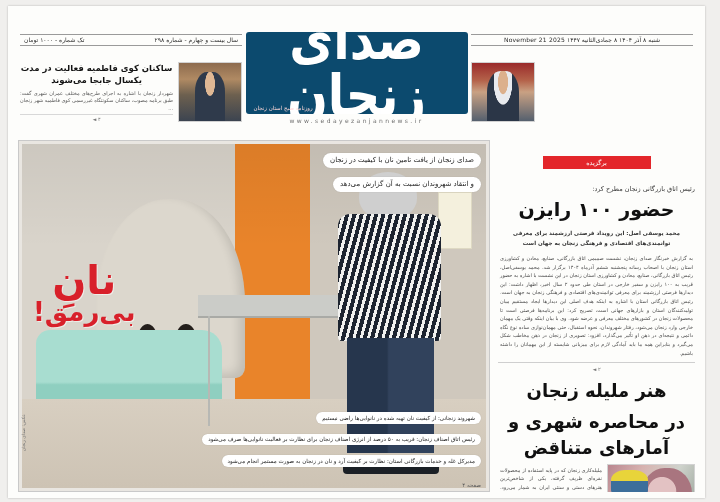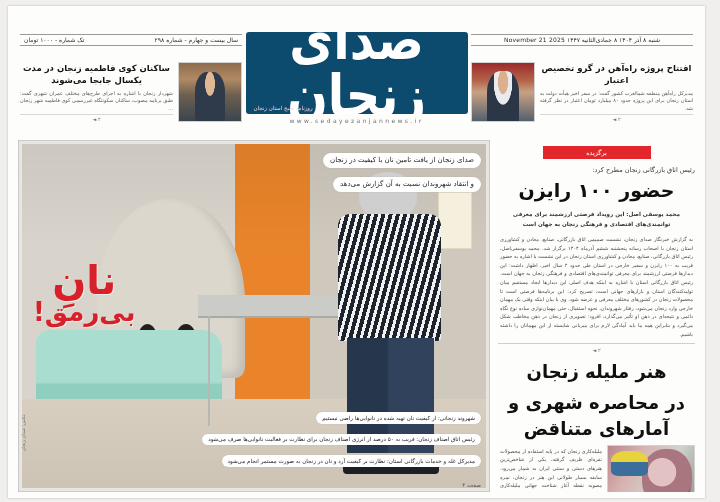--- a/index.html
+++ b/index.html
@@ -195,21 +195,21 @@
     flex: 1;
     position: relative;
     direction: rtl;
     overflow: hidden;
   }
 
   
   .badge {
     display: block;
     width: 108px;
-    margin: 6px auto;
+    margin: 16px auto;
     background: #e3262b;
     color: #fff;
     font-size: 6.5px;
     text-align: center;
     padding: 2.5px 0;
     letter-spacing: .3px;
   }
   .kicker {
     text-align: right;
     font-size: 6.5px;
@@ -471,33 +471,28 @@
           <div class="logotype">صدای زنجان</div>
           <div class="logo-sub">روزنامه صبح استان زنجان</div>
         </div>
         <div class="website">www.sedayezanjannews.ir</div>
       </div>
 
       <div class="teaser right">
         <div class="thumb">
           <div class="ph ph-man2"></div>
         </div>
-        <div class="txt">
-          <div class="t-head">افتتاح پروژه راه‌آهن در گرو تخصیص اعتبار</div>
-          <div class="t-body">مدیرکل راه‌آهن منطقه شمالغرب کشور گفت: در سفر اخیر هیأت دولت به استان زنجان برای این پروژه حدود ۸۰ میلیارد تومان اعتبار در نظر گرفته شد.</div>
-          <div class="pagemark">۲ ◄</div>
-        </div>
       </div>
 
       <div class="teaser left">
         <div class="thumb">
           <div class="ph ph-man1"></div>
         </div>
         <div class="txt">
-          <div class="t-head">ساکنان کوی فاطمیه زنجان در مدت یکسال جابجا می‌شوند</div>
+          <div class="t-head">ساکنان کوی فاطمیه فعالیت در مدت یکسال جابجا می‌شوند</div>
           <div class="t-body">شهردار زنجان با اشاره به اجرای طرح‌های مختلف عمران شهری گفت: طبق برنامه مصوب، ساکنان سکونتگاه غیررسمی کوی فاطمیه شهر زنجان ...</div>
           <div class="pagemark">۴ ◄</div>
         </div>
       </div>
     </div>
 
     <div class="body-area">
 
       <div class="col-photo">
         <div class="big-photo">

